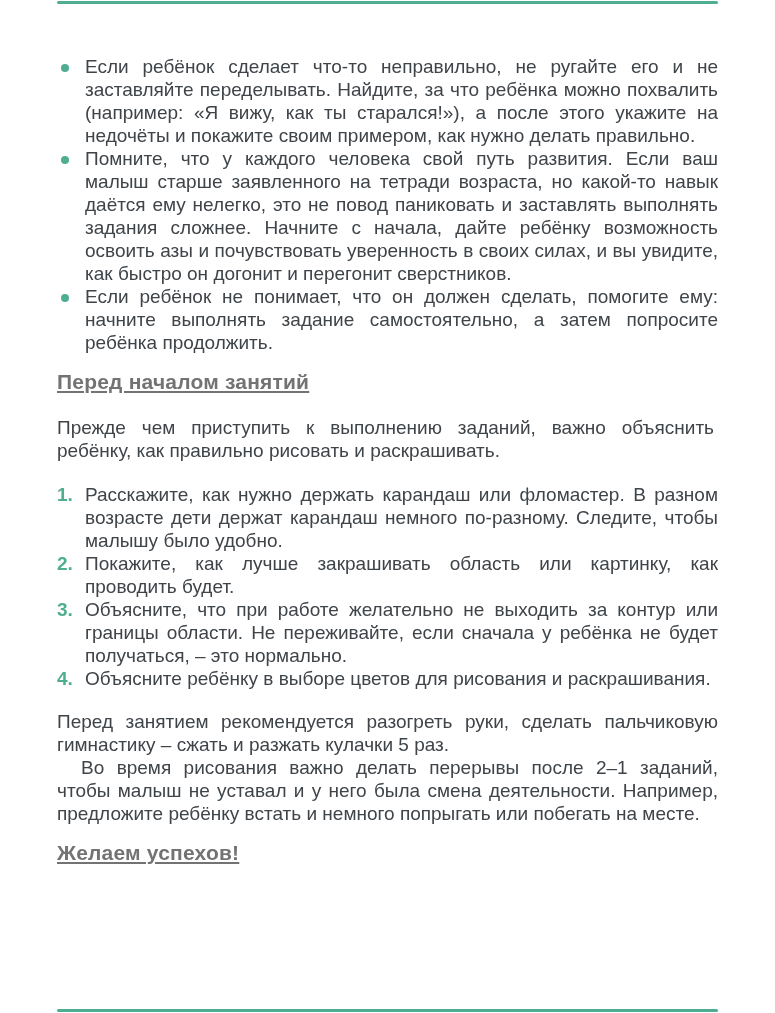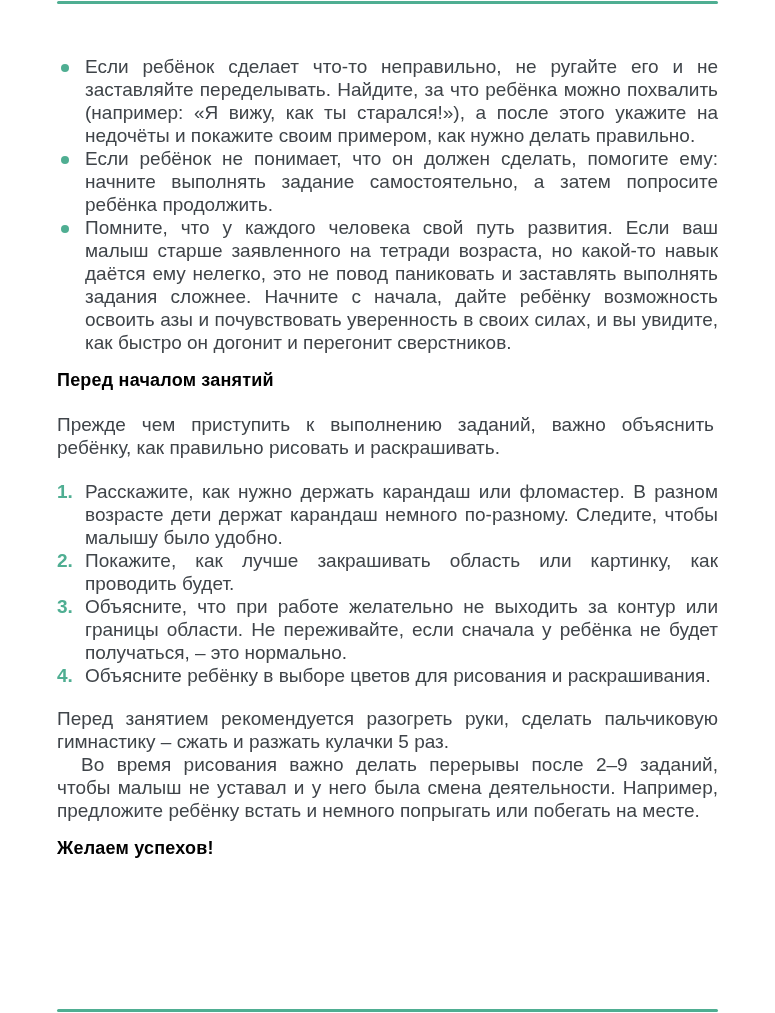--- a/index.html
+++ b/index.html
@@ -29,25 +29,26 @@
   
   .b-item { position: relative; padding-left: 28px; }
   .dot {
     position: absolute; left: 4px; top: 9px;
     width: 8px; height: 8px; border-radius: 50%;
     background: #4fae92;
   }
 
   
   .heading {
-    color: #000000;
+    color: #737373;
     font-weight: bold;
-    font-size: 18px;
+    font-size: 21px;
     letter-spacing: 0.2px;
     margin: 16px 0 0 0;
+    text-decoration: underline;
   }
   .closing-heading { }
 
   .intro-para { margin: 22px 4px 0 0; }
 
   
   .num-list { margin-top: 21px; }
   .n-item { position: relative; padding-left: 28px; }
   .num {
     position: absolute; left: 0; top: 0;
@@ -64,25 +65,25 @@
 
 <div class="content">
 
   <div class="bullet-list">
     <div class="b-item body-text">
       <span class="dot"></span>
       <span>Если ребёнок сделает что-то неправильно, не ругайте его и не заставляйте переделывать. Найдите, за что ребёнка можно похвалить (например: «Я вижу, как ты старался!»), а после этого укажите на недочёты и покажите своим примером, как нужно делать правильно.</span>
     </div>
     <div class="b-item body-text">
       <span class="dot"></span>
-      <span>Если ребёнок не понимает, что он должен сделать, помогите ему: начните выполнять задание самостоятельно, а затем попросите ребёнка продолжить.</span>
+      <span>Помните, что у каждого человека свой путь развития. Если ваш малыш старше заявленного на тетради возраста, но какой-то навык даётся ему нелегко, это не повод паниковать и заставлять выполнять задания сложнее. Начните с начала, дайте ребёнку возможность освоить азы и почувствовать уверенность в своих силах, и вы увидите, как быстро он догонит и перегонит сверстников.</span>
     </div>
     <div class="b-item body-text">
       <span class="dot"></span>
-      <span>Помните, что у каждого человека свой путь развития. Если ваш малыш старше заявленного на тетради возраста, но какой-то навык даётся ему нелегко, это не повод паниковать и заставлять выполнять задания сложнее. Начните с начала, дайте ребёнку возможность освоить азы и почувствовать уверенность в своих силах, и вы увидите, как быстро он догонит и перегонит сверстников.</span>
+      <span>Если ребёнок не понимает, что он должен сделать, помогите ему: начните выполнять задание самостоятельно, а затем попросите ребёнка продолжить.</span>
     </div>
   </div>
 
   <h2 class="heading">Перед началом занятий</h2>
 
   <p class="intro-para body-text">Прежде чем приступить к выполнению заданий, важно объяснить ребёнку, как правильно рисовать и раскрашивать.</p>
 
   <div class="num-list">
     <div class="n-item body-text">
       <span class="num">1.</span>
@@ -96,19 +97,19 @@
       <span class="num">3.</span>
       <span>Объясните, что при работе желательно не выходить за контур или границы области. Не переживайте, если сначала у ребёнка не будет получаться, – это нормально.</span>
     </div>
     <div class="n-item body-text">
       <span class="num">4.</span>
       <span>Объясните ребёнку в выборе цветов для рисования и раскрашивания.</span>
     </div>
   </div>
 
   <p class="outro-para body-text">Перед занятием рекомендуется разогреть руки, сделать пальчиковую гимнастику – сжать и разжать кулачки 5 раз.</p>
-  <p class="outro-para follow body-text">Во время рисования важно делать перерывы после 2–9 заданий, чтобы малыш не уставал и у него была смена деятельности. Например, предложите ребёнку встать и немного попрыгать или побегать на месте.</p>
+  <p class="outro-para follow body-text">Во время рисования важно делать перерывы после 2–1 заданий, чтобы малыш не уставал и у него была смена деятельности. Например, предложите ребёнку встать и немного попрыгать или побегать на месте.</p>
 
   <h2 class="heading closing-heading">Желаем успехов!</h2>
 
 </div>
 
 <div class="rule rule-bottom"></div>
 
 </body></html>

